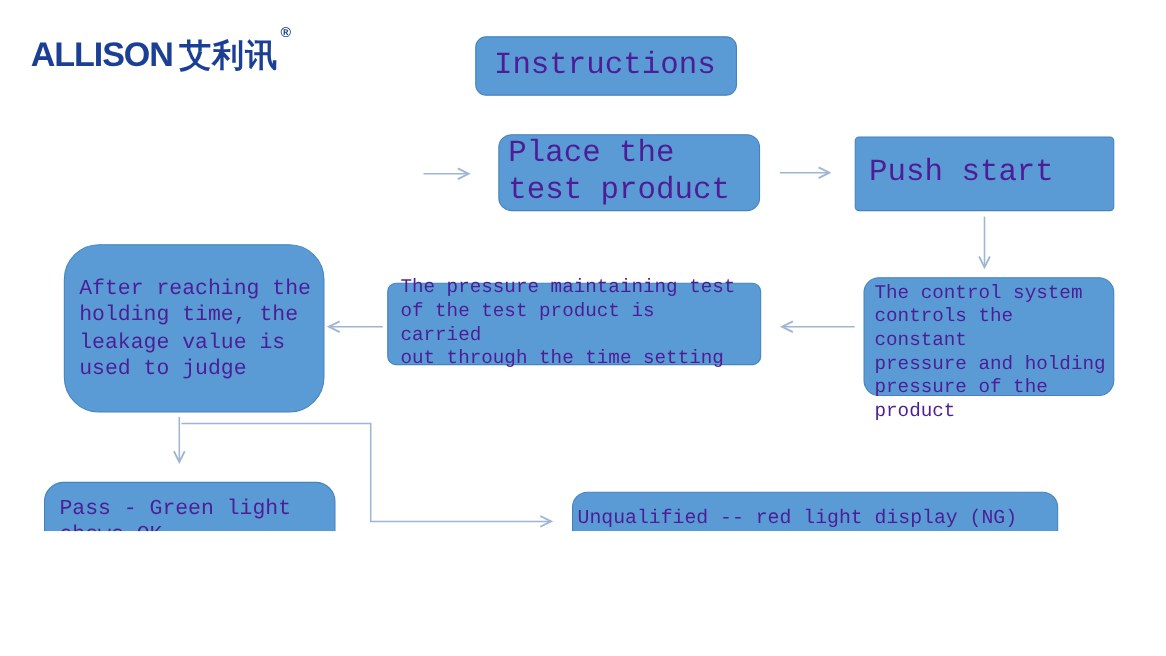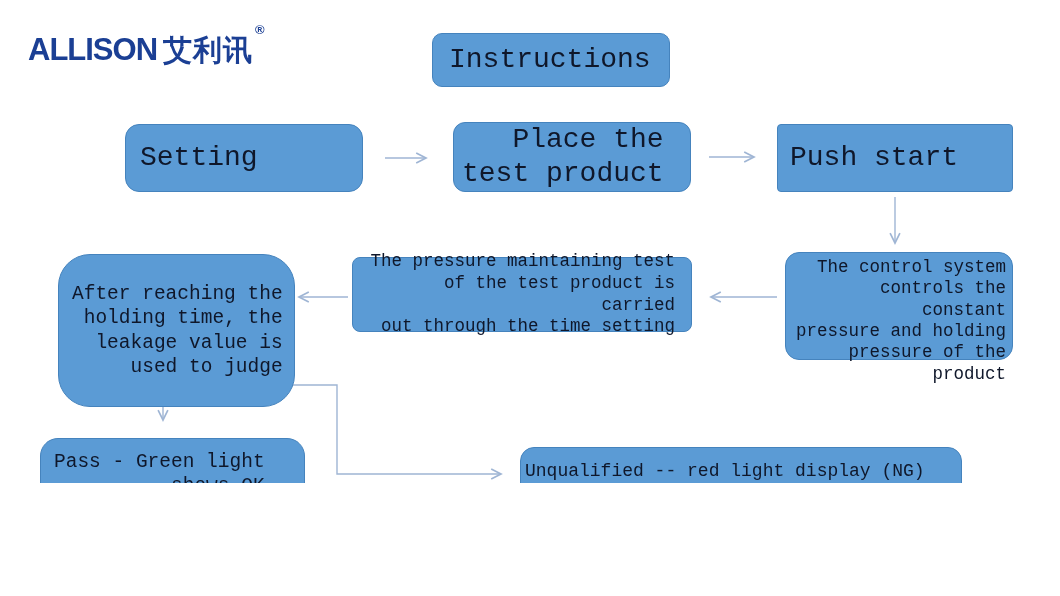--- a/index.html
+++ b/index.html
@@ -19,36 +19,35 @@
     white-space:nowrap;
   }
   .logo .latin{font-size:31px;letter-spacing:-1px;}
   .logo .cn{font-size:29px;margin-left:6px;letter-spacing:1px;}
   .logo .reg{font-size:13px;vertical-align:26px;margin-left:2px;font-weight:bold;}
   
   .box{
     position:absolute;
     background:#5b9bd5;
     border:1px solid #4583bd;
-    color:#0f172a;
+    color:#4c1d95;
     box-sizing:border-box;
     display:flex;
     align-items:center;
     white-space:pre-line;
     line-height:1.2;
-    text-align:right;
   }
   .big{font-size:28px;}
   #box-title      {left:432px;top:33px; width:238px;height:54px; border-radius:10px;padding-left:16px;}
   #box-setting    {left:125px;top:124px;width:238px;height:68px; border-radius:14px;padding-left:14px;}
   #box-place      {left:453px;top:122px;width:238px;height:70px; border-radius:12px;padding-left:8px; font-size:28px;line-height:1.2;}
   #box-push       {left:777px;top:124px;width:236px;height:68px; border-radius:4px;padding-left:12px;}
   #box-control    {left:785px;top:252px;width:228px;height:108px;border-radius:14px;padding:4px 6px 4px 9px;  font-size:17.5px;line-height:1.22;align-items:flex-start;}
   #box-pressure   {left:352px;top:257px;width:340px;height:75px; border-radius:8px; padding:4px 16px 4px 11px; font-size:17.5px;line-height:1.25;}
-  #box-after      {left:58px; top:222px;width:237px;height:153px;border-radius:32px;padding-left:13px; font-size:19.5px;line-height:1.24;margin-top:32px;}
+  #box-after      {left:58px; top:222px;width:237px;height:153px;border-radius:32px;padding-left:13px; font-size:19.5px;line-height:1.24;}
   #box-pass       {left:40px; top:438px;width:265px;height:72px; border-radius:18px;padding-left:13px; font-size:19.5px;line-height:1.25;}
   #box-unqualified{left:520px;top:447px;width:442px;height:73px; border-radius:14px;padding-left:4px; font-size:18px;line-height:1.28;}
   
   #arrows{position:absolute;left:0;top:0;width:1060px;height:596px;pointer-events:none;}
   #arrows path{stroke:#9fb5d4;stroke-width:1.4;fill:none;}
 </style>
 </head>
 <body>
 
 <div id="canvas">
@@ -66,21 +65,20 @@
     <path d="M385,158 H426" marker-end="url(#ar)"></path>
     <path d="M709,157 H754" marker-end="url(#ar)"></path>
     <path d="M895,197 V243" marker-end="url(#ar)"></path>
     <path d="M777,297 H711" marker-end="url(#ar)"></path>
     <path d="M348,297 H299" marker-end="url(#ar)"></path>
     <path d="M163,379 V420" marker-end="url(#ar)"></path>
     <path d="M165,385 H337 V474 H501" marker-end="url(#ar)"></path>
   </svg>
 
   <div class="box big" id="box-title">Instructions</div>
-  <div class="box big" id="box-setting">Setting</div>
   <div class="box" id="box-place">Place the
 test product</div>
   <div class="box big" id="box-push">Push start</div>
   <div class="box" id="box-control">The control system
 controls the constant
 pressure and holding
 pressure of the
 product</div>
   <div class="box" id="box-pressure">The pressure maintaining test
 of the test product is carried

